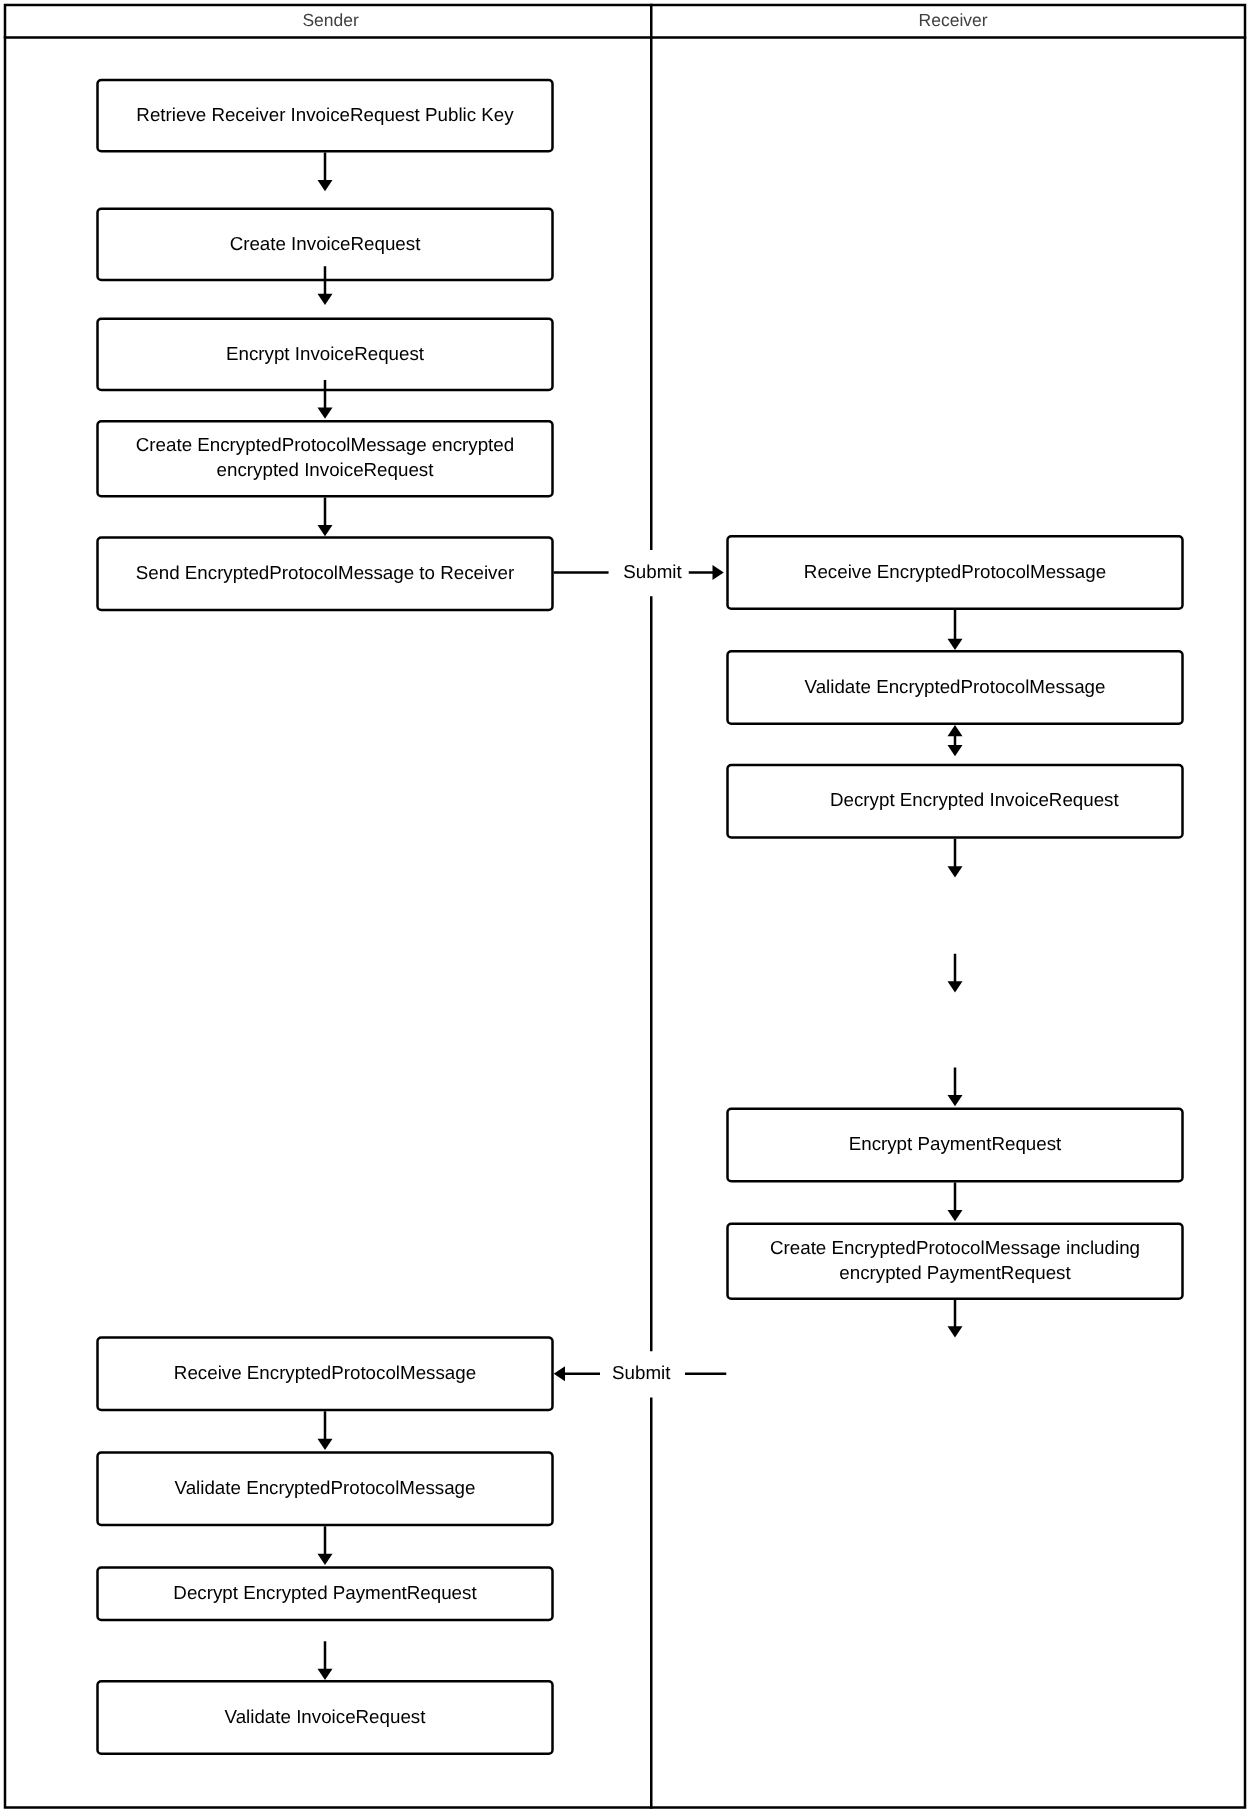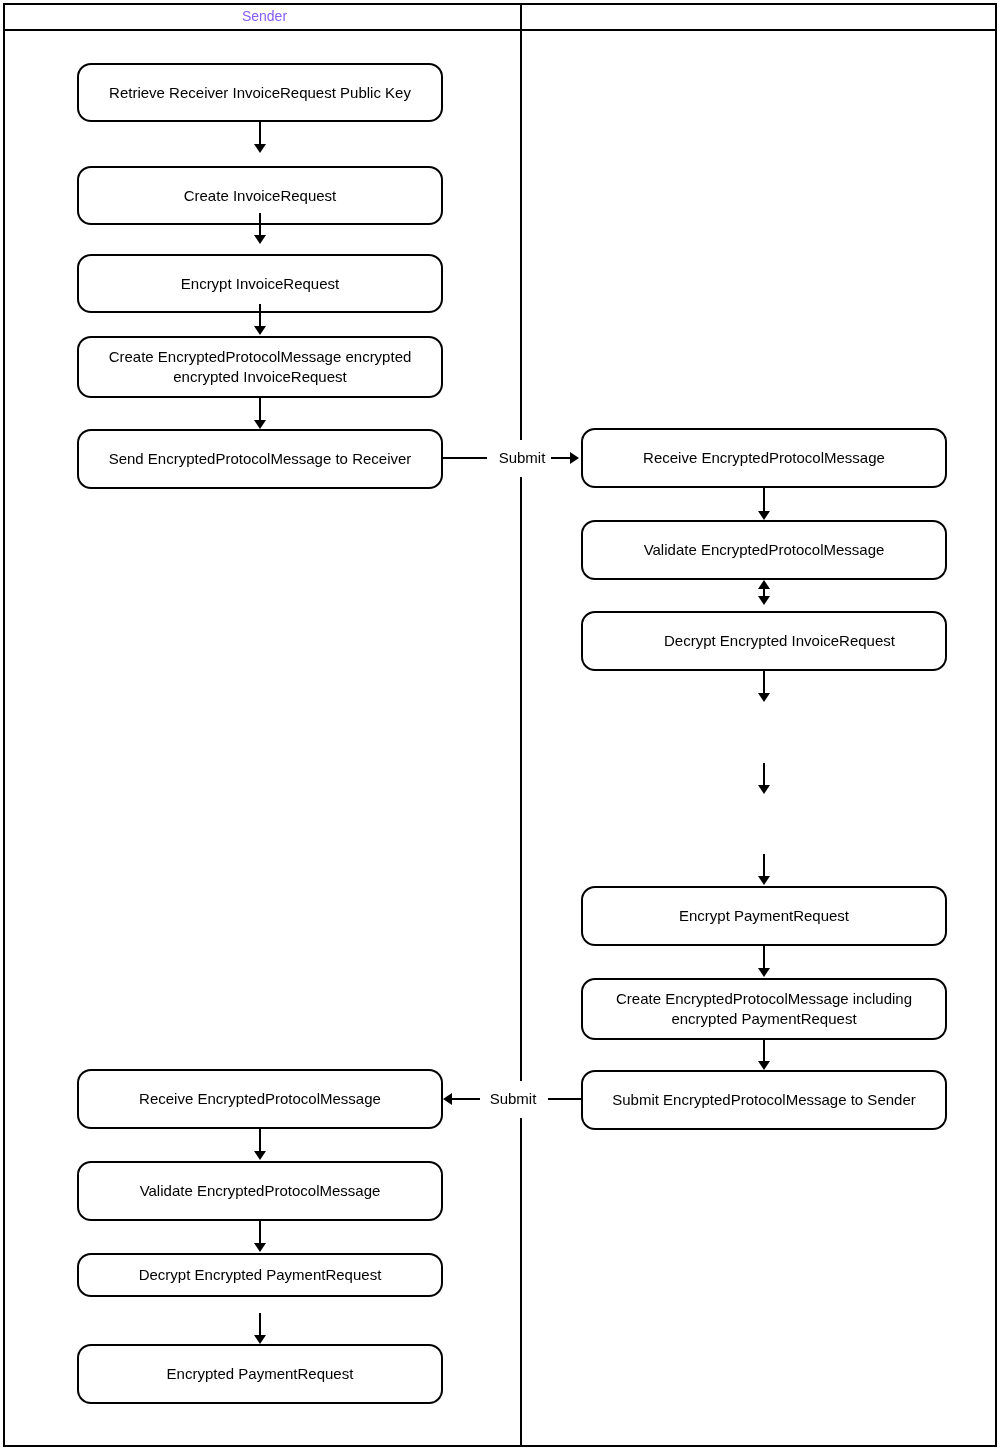--- a/index.html
+++ b/index.html
@@ -43,21 +43,21 @@
     border-bottom: 2px solid #000000;
     box-sizing: border-box;
   }
   .lane-header {
     position: absolute;
     top: 0;
     height: 26px;
     line-height: 26px;
     text-align: center;
     font-size: 14px;
-    color: #8b5cf6;
+    color: #404040;
     white-space: nowrap;
   }
   .lane-header.sender   { left: 3px;   width: 517px; }
   .lane-header.receiver { left: 522px; width: 475px; }
 
   
   .divider {
     position: absolute;
     left: 520px;
     width: 2px;
@@ -66,21 +66,21 @@
   .divider.seg1 { top: 3px;    height: 437px; }
   .divider.seg2 { top: 477px;  height: 604px; }
   .divider.seg3 { top: 1118px; height: 329px; }
 
   
   .node {
     position: absolute;
     width: 366px;
     box-sizing: border-box;
     border: 2px solid #000000;
-    border-radius: 14px;
+    border-radius: 4px;
     background: #ffffff;
     display: flex;
     align-items: center;
     justify-content: center;
     text-align: center;
     font-size: 15px;
     line-height: 20px;
     color: #000000;
     padding: 2px 8px;
   }
@@ -139,20 +139,21 @@
 </style>
 </head>
 <body>
 
 <div id="diagram">
 
   <div class="frame"></div>
 
   <div class="header-band">
     <div class="lane-header sender">Sender</div>
+    <div class="lane-header receiver">Receiver</div>
   </div>
 
   <div class="divider seg1"></div>
   <div class="divider seg2"></div>
   <div class="divider seg3"></div>
 
   <div class="node lane-left" style="top:63px; height:59px;">
     <span class="node-label">Retrieve Receiver InvoiceRequest Public Key</span>
   </div>
   <div class="vline" style="left:259px; top:122px; height:23px;"></div>
@@ -216,23 +217,20 @@
   </div>
   <div class="vline" style="left:763px; top:946px; height:23px;"></div>
   <div class="arrow-down" style="left:758px; top:968px;"></div>
 
   <div class="node lane-right" style="top:978px; height:62px;">
     <span class="node-label">Create EncryptedProtocolMessage including encrypted PaymentRequest</span>
   </div>
   <div class="vline" style="left:763px; top:1040px; height:22px;"></div>
   <div class="arrow-down" style="left:758px; top:1061px;"></div>
 
-  <div class="node lane-right" style="top:1070px; height:60px;">
-    <span class="node-label">Submit EncryptedProtocolMessage to Sender</span>
-  </div>
 
   <div class="hline" style="left:543px; top:1098px; width:38px;"></div>
   <div class="edge-label" style="left:478px; top:1090px; width:66px;">Submit</div>
   <div class="hline" style="left:452px; top:1098px; width:28px;"></div>
   <div class="arrow-left" style="left:443px; top:1093px;"></div>
 
   <div class="node lane-left" style="top:1069px; height:60px;">
     <span class="node-label">Receive EncryptedProtocolMessage</span>
   </div>
   <div class="vline" style="left:259px; top:1129px; height:23px;"></div>
@@ -244,16 +242,16 @@
   <div class="vline" style="left:259px; top:1221px; height:23px;"></div>
   <div class="arrow-down" style="left:254px; top:1243px;"></div>
 
   <div class="node lane-left" style="top:1253px; height:44px;">
     <span class="node-label">Decrypt Encrypted PaymentRequest</span>
   </div>
   <div class="vline" style="left:259px; top:1313px; height:23px;"></div>
   <div class="arrow-down" style="left:254px; top:1335px;"></div>
 
   <div class="node lane-left" style="top:1344px; height:60px;">
-    <span class="node-label">Encrypted PaymentRequest</span>
+    <span class="node-label">Validate InvoiceRequest</span>
   </div>
 
 </div>
 
 </body></html>

